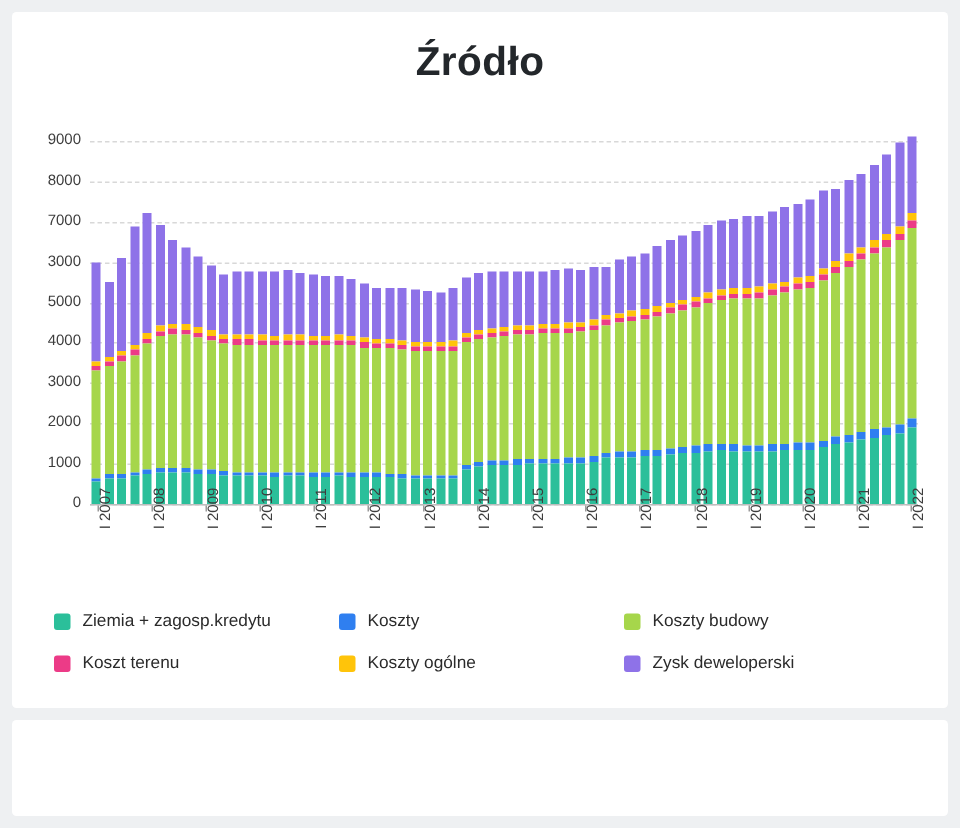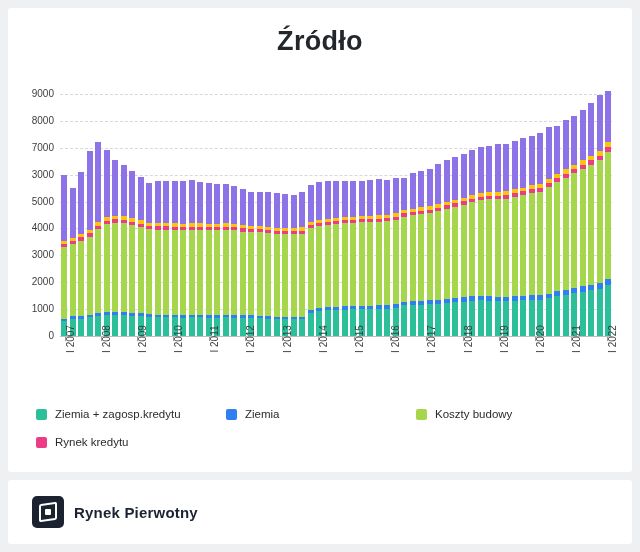--- a/index.html
+++ b/index.html
@@ -1021,33 +1021,37 @@
         </div>
       </div>
 
     <div class="legend">
         <div class="legend-item">
           <span class="legend-swatch" style="background: rgb(43, 191, 154);"></span>
           <span>Ziemia + zagosp.kredytu</span>
         </div>
         <div class="legend-item">
           <span class="legend-swatch" style="background: rgb(47, 127, 240);"></span>
-          <span>Ziemia</span>
+          <span>Koszty</span>
         </div>
         <div class="legend-item">
           <span class="legend-swatch" style="background: rgb(166, 214, 75);"></span>
           <span>Koszty budowy</span>
         </div>
         <div class="legend-item">
           <span class="legend-swatch" style="background: rgb(236, 59, 135);"></span>
-          <span>Rynek kredytu</span>
+          <span>Koszt terenu</span>
+        </div>
+        <div class="legend-item">
+          <span class="legend-swatch" style="background: rgb(255, 196, 10);"></span>
+          <span>Koszty ogólne</span>
+        </div>
+        <div class="legend-item">
+          <span class="legend-swatch" style="background: rgb(142, 114, 232);"></span>
+          <span>Zysk deweloperski</span>
         </div>
       </div>
   </div>
 
   <div class="footer">
-    <div class="brand">
-      <div class="brand-logo"></div>
-      <div class="brand-name">Rynek Pierwotny</div>
-    </div>
   </div>
 
 </div>
 
 </body></html>

